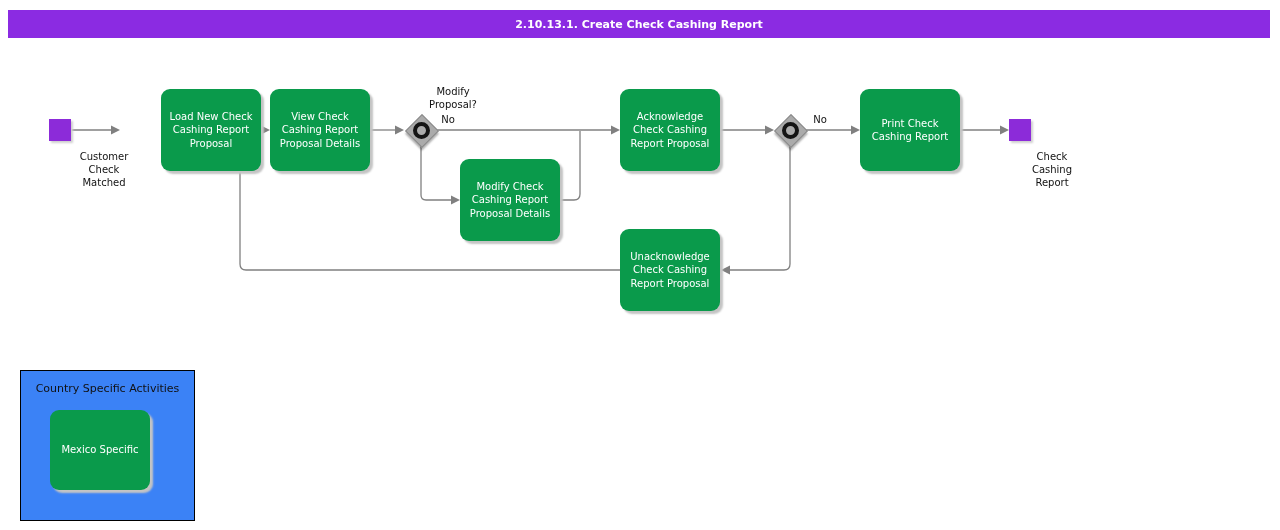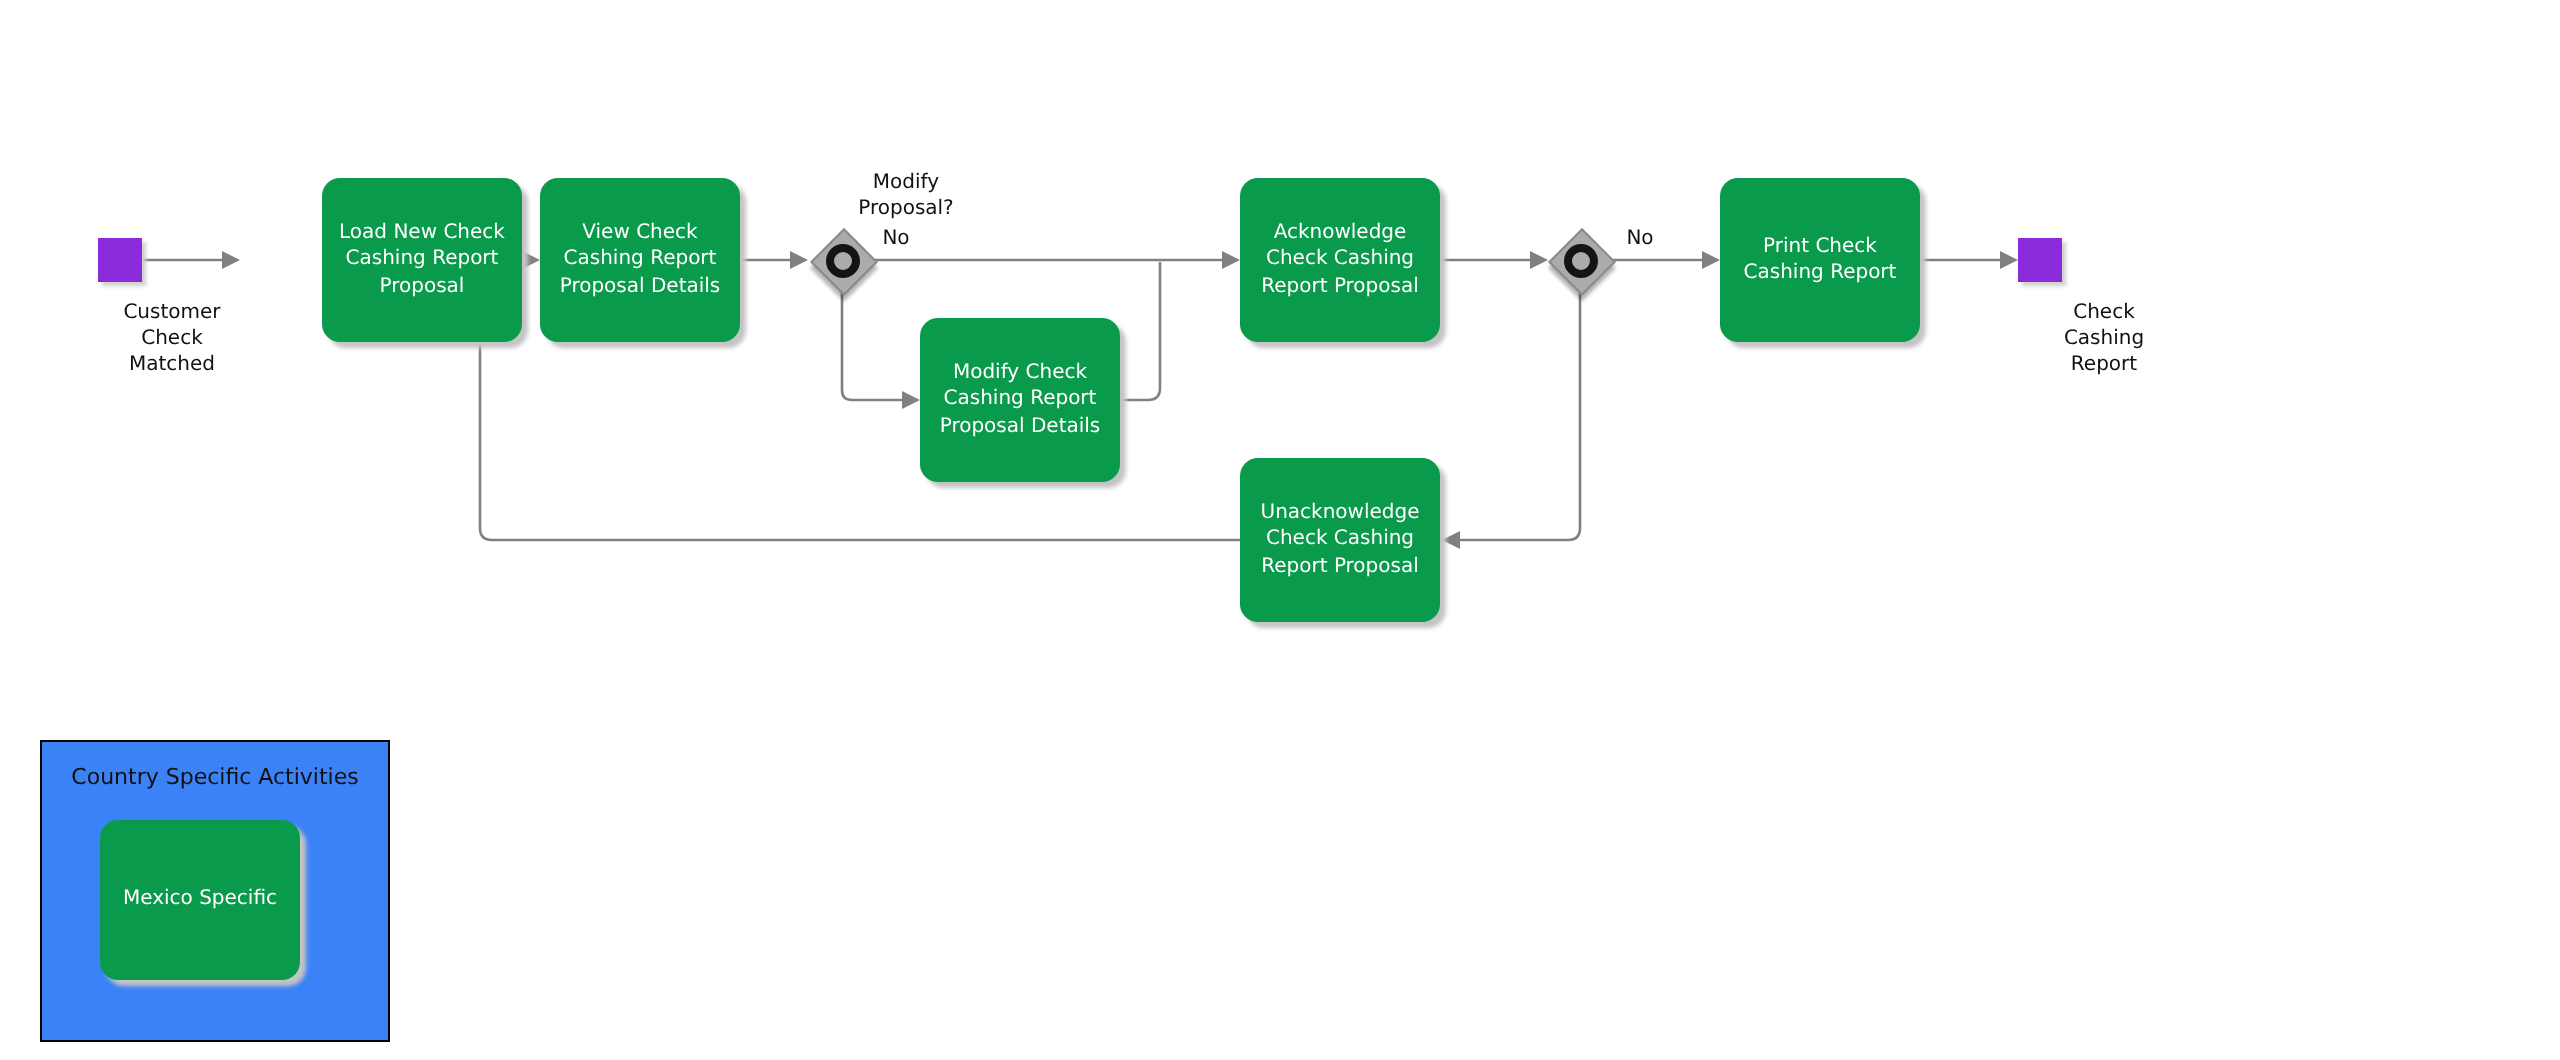--- a/index.html
+++ b/index.html
@@ -66,20 +66,21 @@
     position:absolute;left:0;top:11px;width:100%;
     font-size:11px;color:#111111;text-align:center;
   }
   .legend .activity{left:29px;top:39px;width:100px;height:80px;}
 </style>
 </head>
 <body>
 
 <div class="canvas">
 
+  <div class="titlebar">2.10.13.1. Create Check Cashing Report</div>
 
   <svg class="connectors" width="1280" height="530">
 
     <path d="M71,130 H111"></path>
       <polygon points="111,125.5 120,130 111,134.5"></polygon>
 
     <path d="M220,130 H261"></path>
       <polygon points="261,125.5 270,130 261,134.5"></polygon>
 
     <path d="M620,270 H246 Q240,270 240,264 V136 Q240,130 246,130 H254"></path>
@@ -102,21 +103,21 @@
       <polygon points="851,125.5 860,130 851,134.5"></polygon>
 
     <path d="M790,146 V264 Q790,270 784,270 H730"></path>
       <polygon points="730,265.5 721,270 730,274.5"></polygon>
 
     <path d="M960,130 H1000"></path>
       <polygon points="1000,125.5 1009,130 1000,134.5"></polygon>
   </svg>
 
   <div class="event-square" style="left:49px;top:119px;"></div>
-  <div class="node-label" style="left:4px;top:150px;width:100px;">Customer
+  <div class="node-label" style="left:22px;top:150px;width:100px;">Customer
 Check
 Matched</div>
 
   <div class="activity" style="left:120px;top:89px;margin-left:41px;">Load New Check
 Cashing Report
 Proposal</div>
   <div class="activity" style="left:270px;top:89px;">View Check
 Cashing Report
 Proposal Details</div>
   <div class="activity" style="left:460px;top:159px;">Modify Check

